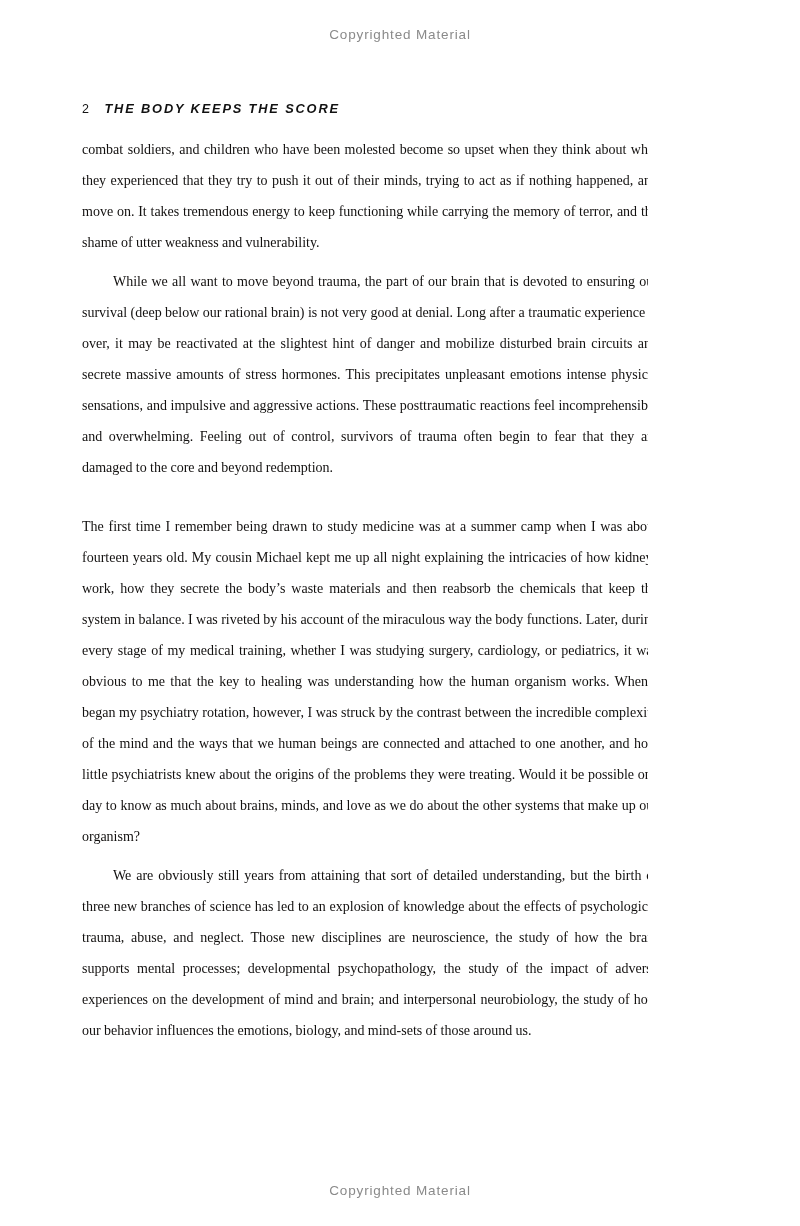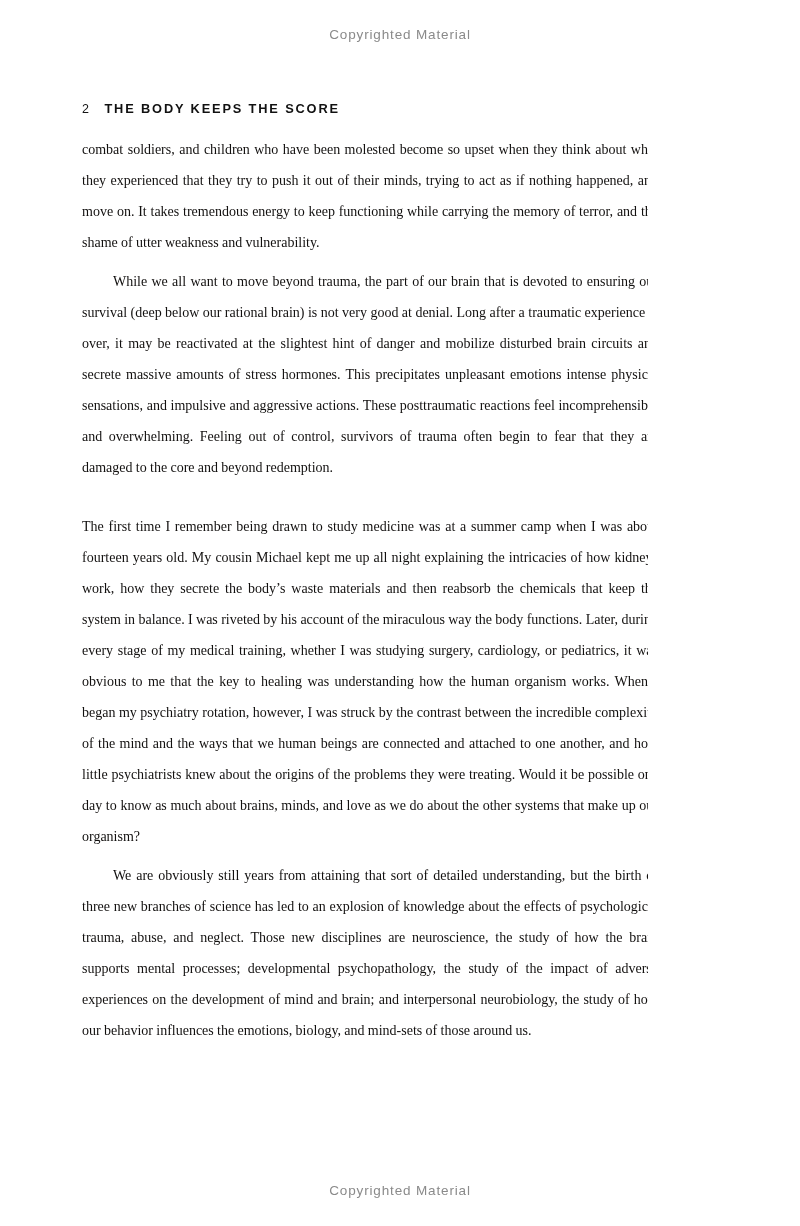--- a/index.html
+++ b/index.html
@@ -48,20 +48,21 @@
     font-weight: 400;
     letter-spacing: 0.5px;
     color: #141414;
   }
   .head-title {
     margin-left: 15px;
     font-size: 12.8px;
     font-weight: 700;
     letter-spacing: 1.85px;
     color: #111111;
+    font-style: italic;
   }
 
   
   .textblock {
     position: absolute;
     left: 82px;
     top: 134px;
     width: 576px;
   }
   .textblock p {

